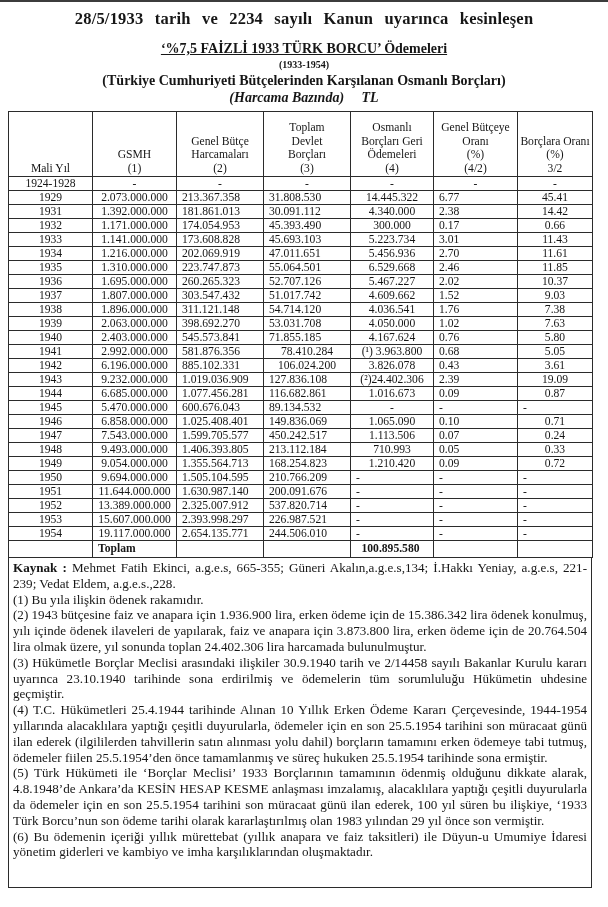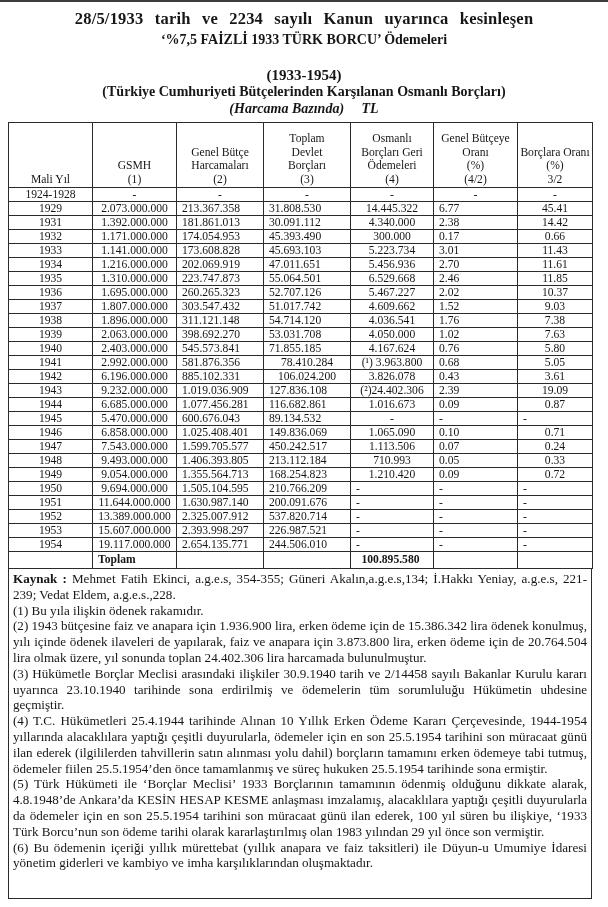--- a/index.html
+++ b/index.html
@@ -10,22 +10,22 @@
     color:#161616;
     font-family:"Liberation Serif","DejaVu Serif",serif;
     overflow:hidden;
   }
   .top-strip{
     position:absolute;top:0;left:0;width:608px;height:2px;
     background:#3c3c3c;
   }
   .title-block{padding-top:8px;text-align:center;font-weight:bold;}
   .t1{font-size:16.5px;line-height:21px;word-spacing:7px;letter-spacing:.2px;}
-  .t2{font-size:14px;line-height:17px;margin-top:2px;}
-  .t3{font-size:15px;line-height:15px;margin-top:20px;}
+  .t2{font-size:14px;line-height:17px;margin-top:11px;text-decoration:underline;}
+  .t3{font-size:10px;line-height:15px;}
   .t4{font-size:14px;line-height:17px;text-align:center;}
   .t5{font-size:14px;line-height:17px;font-style:italic;}
 
   table.debt{
     margin:5px 0 0 8px;
     border-collapse:collapse;
     table-layout:fixed;
     width:584px;
     font-size:11.6px;
   }
@@ -371,21 +371,21 @@
           <td class="a-l b"></td>
           <td class="a-l b"></td>
           <td class="a-r b">100.895.580</td>
           <td class="a-l b"></td>
           <td class="a-c b"></td>
         </tr>
       </tbody>
   </table>
 
   <div class="notes">
-    <p><span class="b">Kaynak :</span><span> Mehmet Fatih Ekinci, a.g.e.s, 354-355; Güneri Akalın,a.g.e.s,134; İ.Hakkı Yeniay, a.g.e.s, 221-239; Vedat Eldem, a.g.e.s.,228.</span></p>
+    <p><span class="b">Kaynak :</span><span> Mehmet Fatih Ekinci, a.g.e.s, 665-355; Güneri Akalın,a.g.e.s,134; İ.Hakkı Yeniay, a.g.e.s, 221-239; Vedat Eldem, a.g.e.s.,228.</span></p>
     <div id="footnotes">
         <p>(1) Bu yıla ilişkin ödenek rakamıdır.</p>
         <p>(2) 1943 bütçesine faiz ve anapara için 1.936.900 lira, erken ödeme için de 15.386.342 lira ödenek konulmuş, yılı içinde ödenek ilaveleri de yapılarak,  faiz ve anapara için 3.873.800 lira, erken ödeme için de 20.764.504 lira olmak üzere, yıl sonunda toplan 24.402.306 lira harcamada bulunulmuştur.</p>
         <p>(3) Hükümetle Borçlar Meclisi arasındaki ilişkiler 30.9.1940 tarih ve 2/14458 sayılı Bakanlar Kurulu kararı uyarınca 23.10.1940 tarihinde sona erdirilmiş ve ödemelerin tüm sorumluluğu Hükümetin uhdesine geçmiştir.</p>
         <p>(4) T.C. Hükümetleri 25.4.1944 tarihinde Alınan 10 Yıllık Erken Ödeme Kararı Çerçevesinde, 1944-1954 yıllarında alacaklılara yaptığı çeşitli duyurularla, ödemeler için en son 25.5.1954 tarihini son müracaat günü ilan ederek (ilgililerden tahvillerin satın alınması yolu dahil) borçların tamamını erken ödemeye tabi tutmuş, ödemeler fiilen 25.5.1954’den önce tamamlanmış ve süreç hukuken 25.5.1954 tarihinde sona ermiştir.</p>
         <p>(5) Türk Hükümeti ile ‘Borçlar Meclisi’ 1933 Borçlarının tamamının ödenmiş olduğunu dikkate alarak, 4.8.1948’de Ankara’da KESİN HESAP KESME anlaşması imzalamış, alacaklılara yaptığı çeşitli duyurularla da ödemeler için en son 25.5.1954 tarihini son müracaat günü ilan ederek, 100 yıl süren bu ilişkiye, ‘1933 Türk Borcu’nun son ödeme tarihi olarak kararlaştırılmış olan 1983 yılından 29 yıl önce son vermiştir.</p>
         <p>(6) Bu ödemenin içeriği yıllık mürettebat (yıllık anapara ve faiz taksitleri) ile Düyun-u Umumiye İdaresi yönetim giderleri ve kambiyo ve imha karşılıklarından oluşmaktadır.</p>
       </div>
   </div>
 </div>

